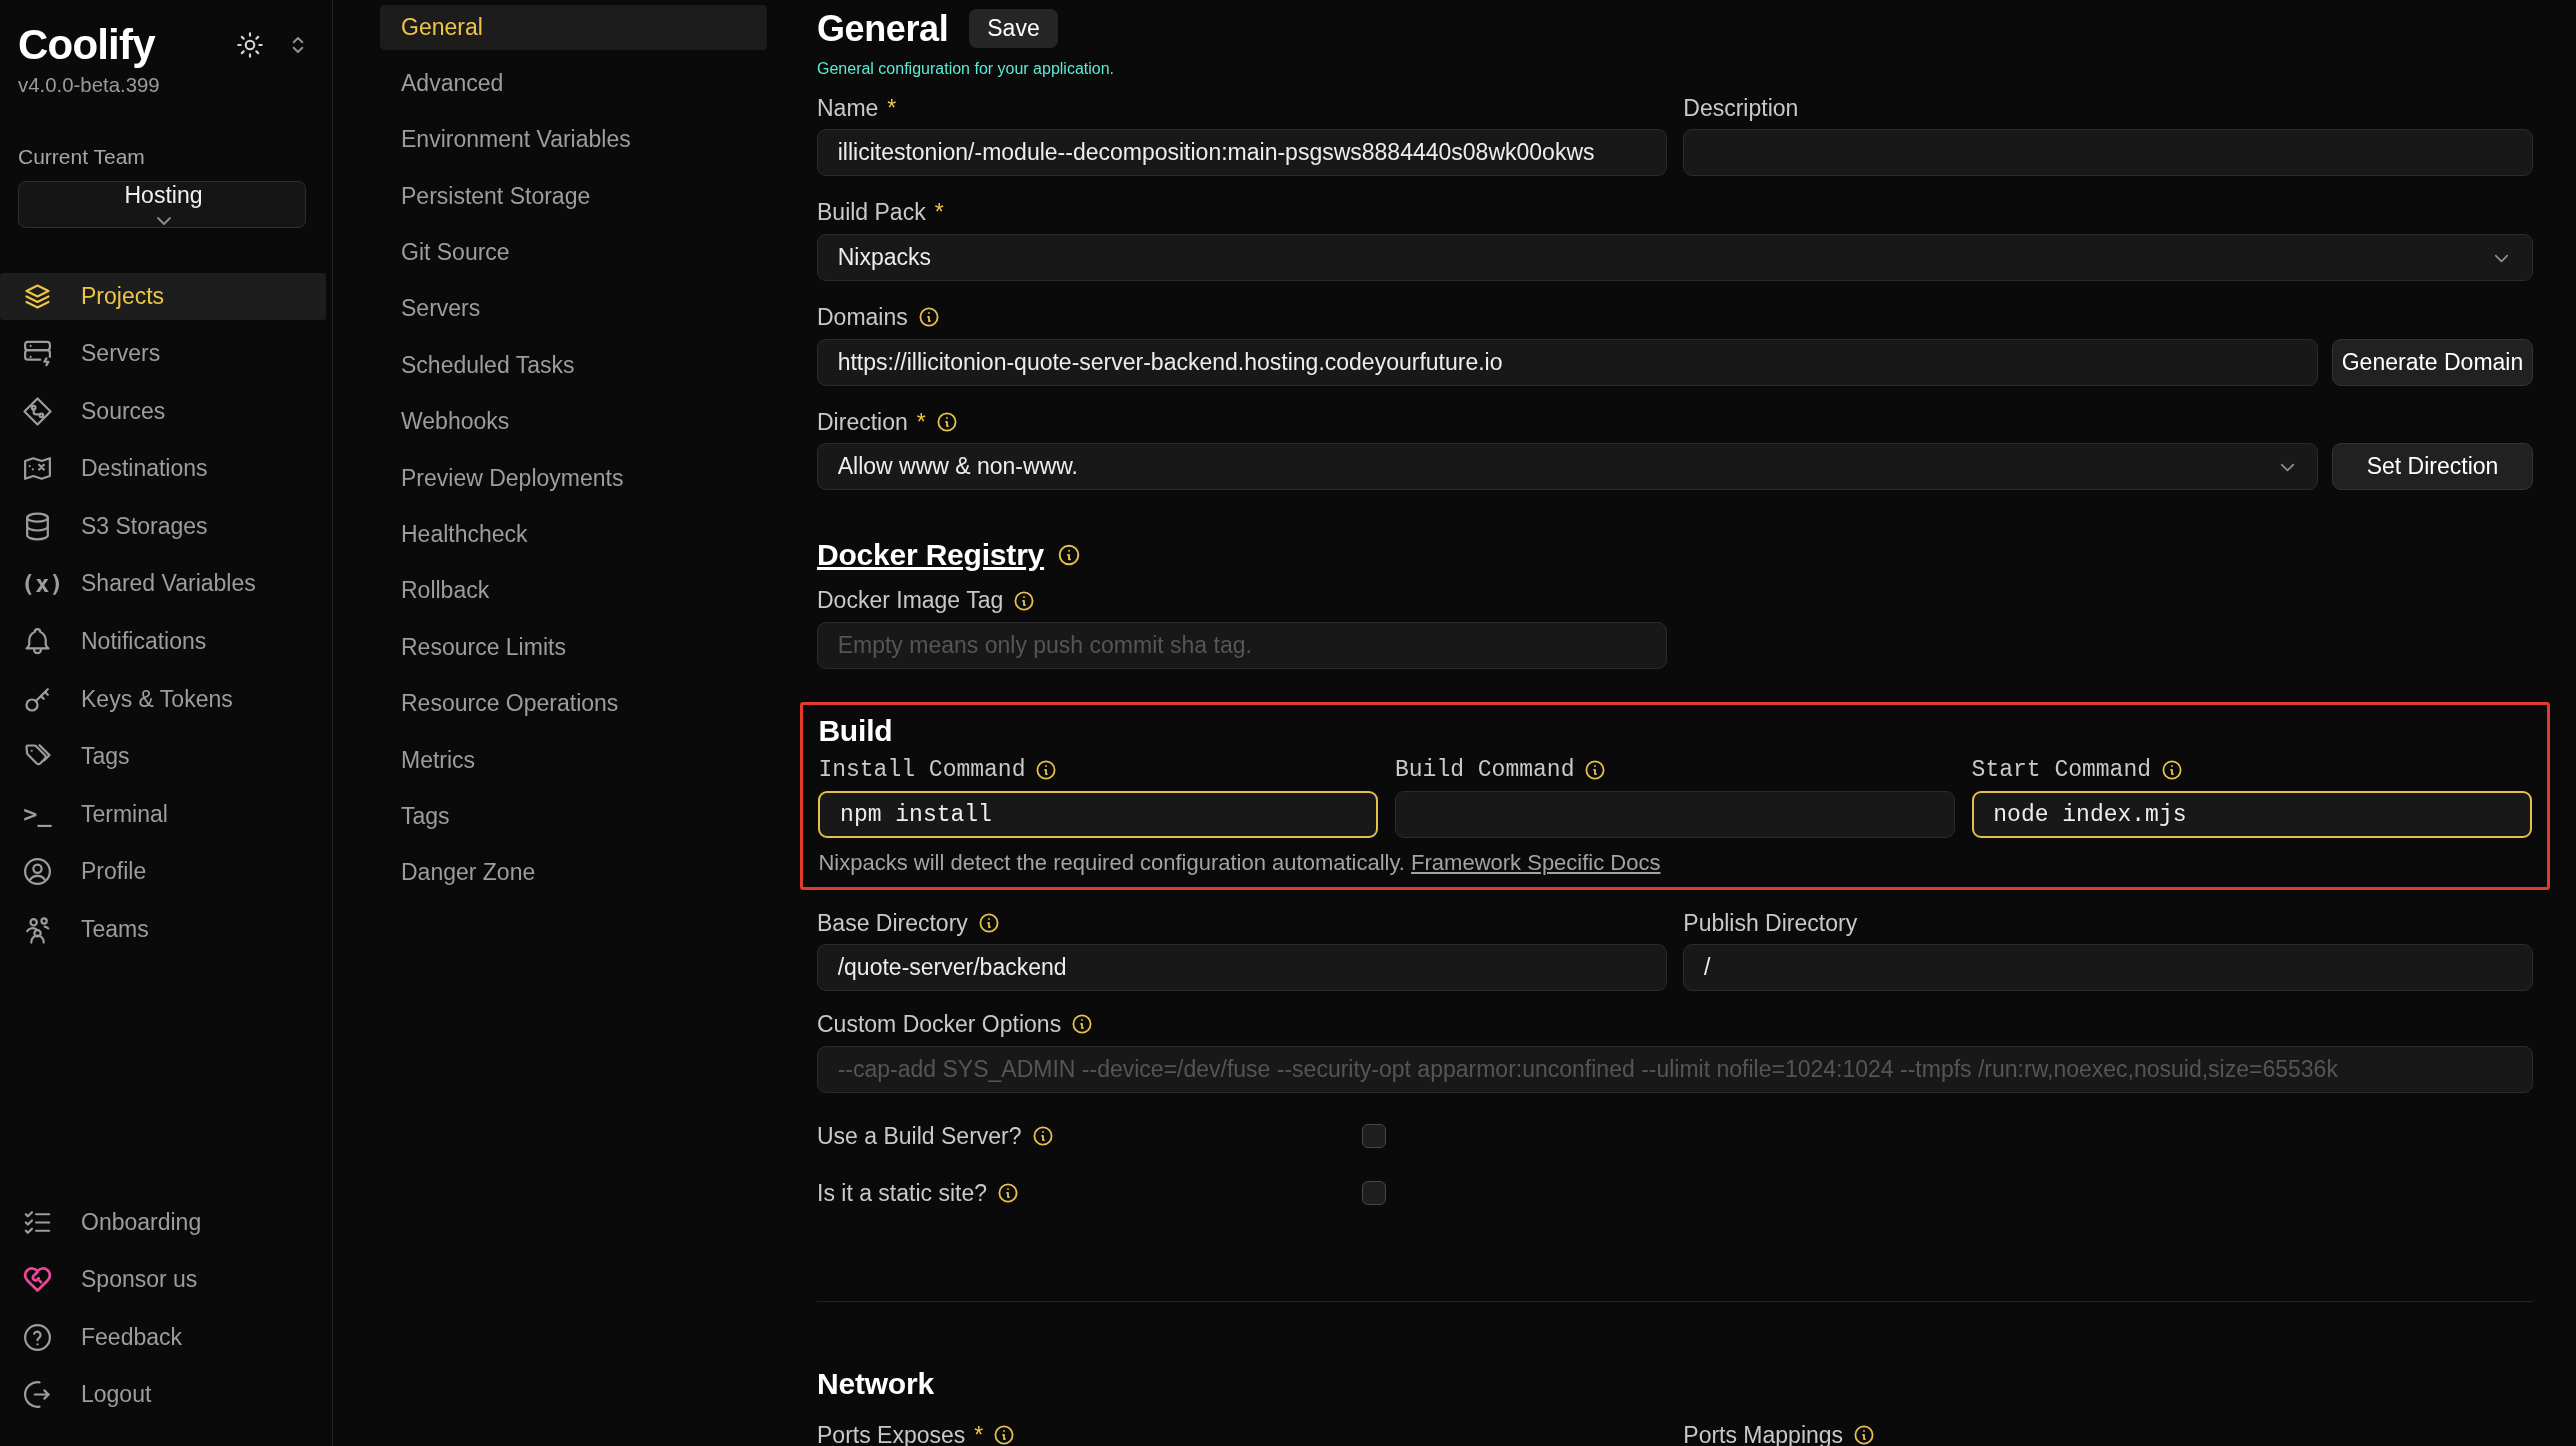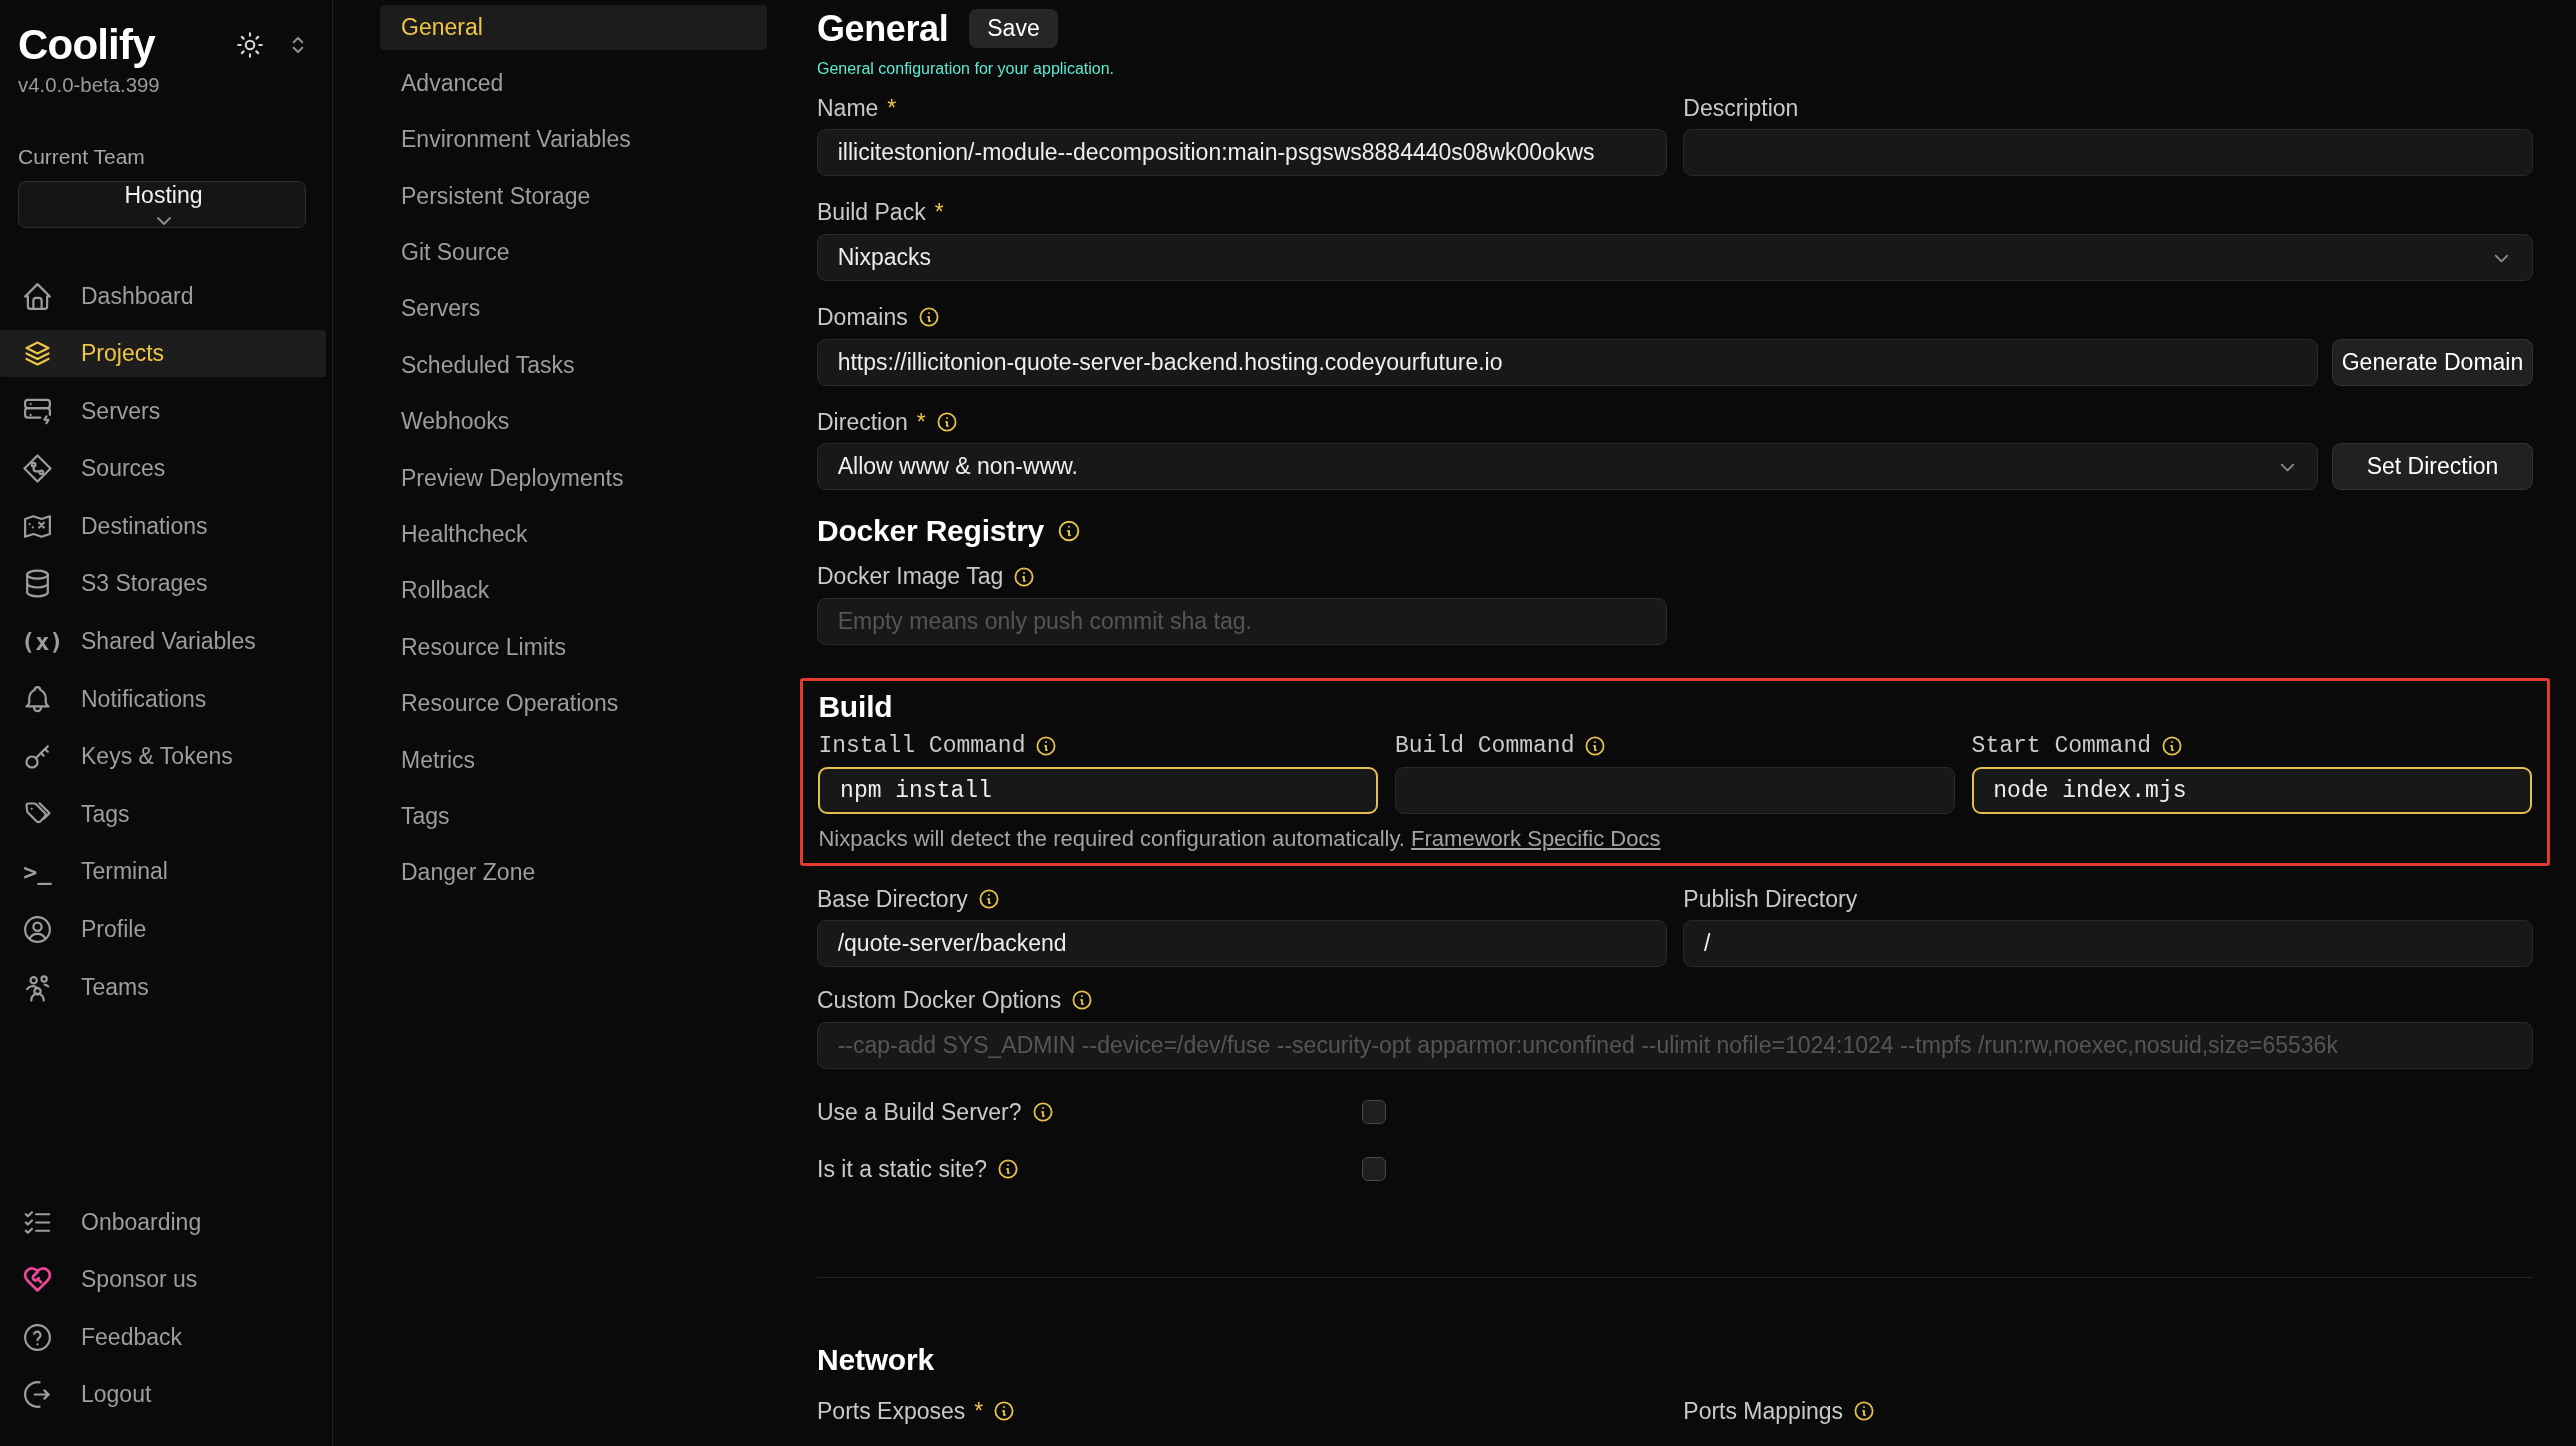--- a/index.html
+++ b/index.html
@@ -106,21 +106,21 @@
     height:47px; background:#212121; border:1.5px solid #343434; border-radius:9px;
     color:#ffffff; font-size:23px; font-family:inherit; cursor:pointer; white-space:nowrap;
   }
 
   h2 { font-size:30px; font-weight:bold; display:flex; align-items:center; gap:12px; letter-spacing:-0.2px; }
 
   .mt-name { margin-top:16.6px; }
   .mt-buildpack { margin-top:23px; }
   .mt-domains { margin-top:23px; }
   .mt-direction { margin-top:23px; }
-  .mt-registry { margin-top:24px; }
+  .mt-registry { margin-top:48px;text-decoration:underline; }
   .mt-registry-row { margin-top:15px; }
 
   .build-box {
     margin:33px -16.6px 0 -16.6px;
     border:3px solid #e23b2d; border-radius:3px;
     padding:9px 15px 10.6px 15px;
   }
   .build-box .row3 { margin-top:9px; }
   .build-note { margin-top:12px; font-size:22px; color:#a3a3a3; }
   .build-note a { color:#a3a3a3; text-decoration:underline; cursor:pointer; }
@@ -266,26 +266,20 @@
   <div class="team-select">
     <span>Hosting</span>
     <span class="chev">
         <svg width="24" height="24" viewBox="0 0 24 24">
           <use href="#i-chev"></use>
         </svg>
       </span>
   </div>
 
   <nav class="nav">
-    <div class="nav-item">
-      <svg class="nico" viewBox="0 0 24 24">
-          <use href="#i-home"></use>
-        </svg>
-      <span>Dashboard</span>
-    </div>
     <div class="nav-item active">
       <svg class="nico" viewBox="0 0 24 24">
           <use href="#i-layers"></use>
         </svg>
       <span>Projects</span>
     </div>
     <div class="nav-item">
       <svg class="nico" viewBox="0 0 24 24">
           <use href="#i-server"></use>
         </svg>

